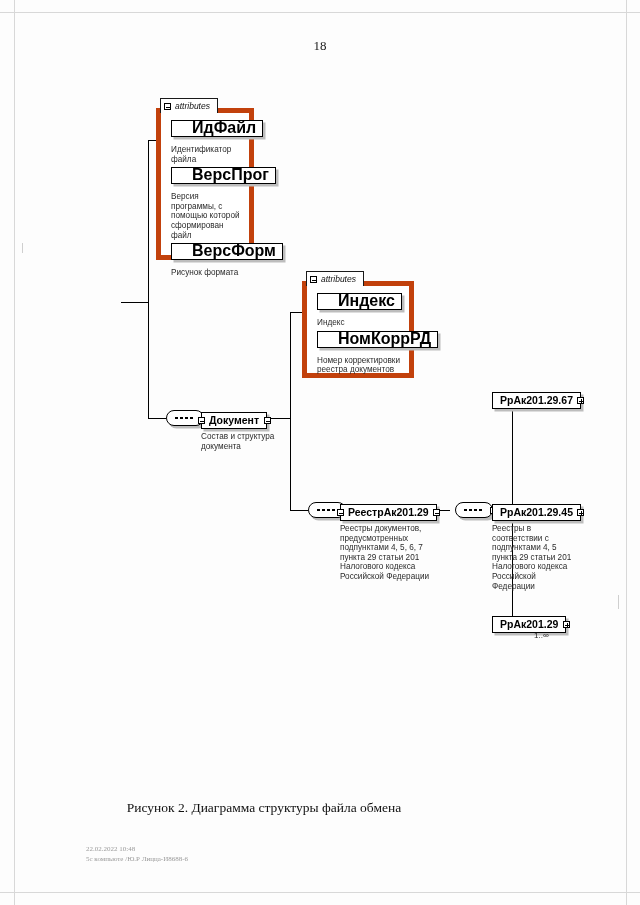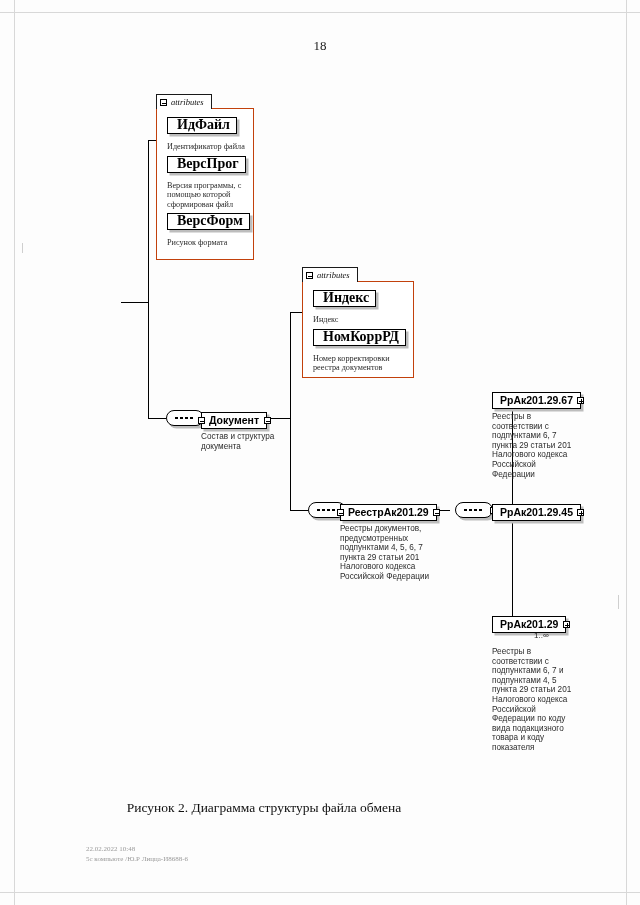--- a/index.html
+++ b/index.html
@@ -133,23 +133,22 @@
     border: 1px solid #000; background: #fff;
   }
   .seq-stub-r::before {
     content: ""; position: absolute;
     left: 1px; top: 3px; width: 5px; height: 1px; background: #000;
   }
 
   
   .attrgroup {
     position: absolute;
-    border: 1px solid #c2410c;
+    border: 5px solid #c2410c;
     background: #ffffff;
-    font-family: Liberation Serif, serif;
   }
   .attrgroup-tab {
     position: absolute;
     left: -1px; top: -15px;
     height: 15px;
     border: 1px solid #1a1a1a;
     border-bottom: none;
     background: #fff;
     padding: 0 7px 0 3px;
     display: flex;
@@ -172,22 +171,22 @@
   }
   .attrgroup-body {
     padding: 6px 8px 7px 10px;
   }
   .attr-item { margin-bottom: 2px; }
   .attr-item:last-child { margin-bottom: 0; }
   .attr-name {
     display: inline-block;
     border: 1.6px solid #000;
     background: #fff;
-    padding: 1px 6px 2px 9px;
-    font-size: 14px;
+    padding: 1px 6px 2px 20px;
+    font-size: 16px;
     font-weight: bold;
     line-height: 12px;
     box-shadow: 2.5px 2.5px 0 0 #bdbdbd;
   }
   .attr-text {
     margin-top: 8px;
     font-size: 8.2px;
     line-height: 9.6px;
     color: #2b2b2b;
   }
@@ -357,37 +356,36 @@
           <i></i>
         </div>
       <div class="seq-stub-r"></div>
     </div>
 
     <div class="node" style="left:492px; top:390px; width:88px;">
       <div class="node-box">
         <span>РрАк201.29.67</span>
         <span class="stub stub-right plus"></span>
       </div>
-      <div class="node-desc">Реестры в соответствии с подпунктами 6, 7 пункта 29 статьи 201 Налогового кодекса Российской Федерации</div>
     </div>
 
     <div class="node" style="left:492px; top:502px; width:88px;">
       <div class="node-box">
         <span>РрАк201.29.45</span>
         <span class="stub stub-right plus"></span>
       </div>
+      <div class="node-desc">Реестры в соответствии с подпунктами 4, 5 пункта 29 статьи 201 Налогового кодекса Российской Федерации</div>
     </div>
 
     <div class="node" style="left:492px; top:614px; width:88px;">
       <div class="node-box">
         <span>РрАк201.29</span>
         <span class="stub stub-right plus"></span>
       </div>
       <div class="cardinality" style="left:42px; top:17px;">1..∞</div>
-      <div class="node-desc" style="margin-top:14px;">Реестры в соответствии с подпунктами 6, 7 и подпунктами 4, 5 пункта 29 статьи 201 Налогового кодекса Российской Федерации по коду вида подакцизного товара и коду показателя</div>
     </div>
 
   </div>
 
   <div class="caption">Рисунок 2. Диаграмма структуры файла обмена</div>
 
   <div class="footer">
     <div>22.02.2022 10:48</div>
     <div>5с компьюте /Ю.Р Лицца-И8688-6</div>
   </div>

